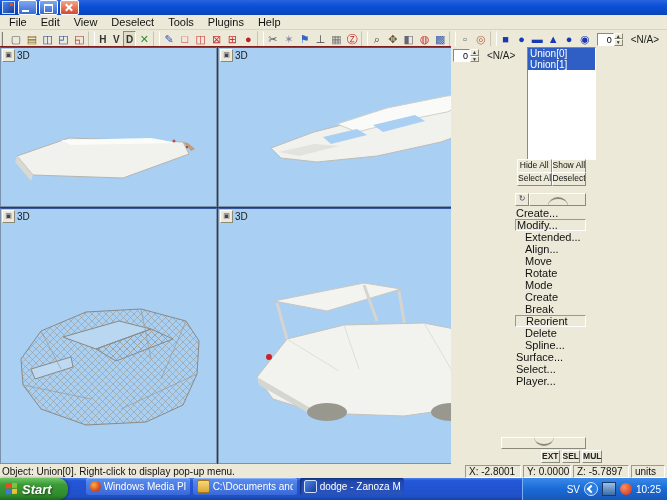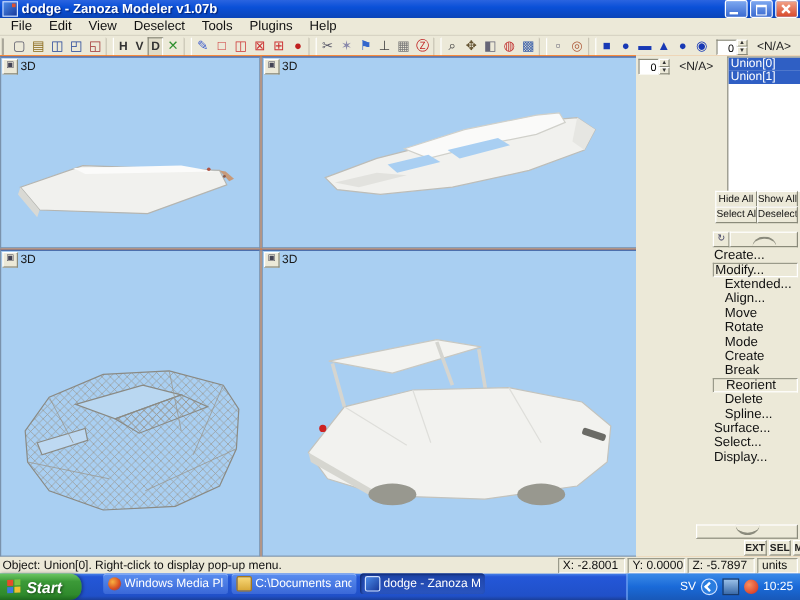--- a/index.html
+++ b/index.html
@@ -29,21 +29,21 @@
   .tb-item.letter{font-size:10px;font-weight:bold;width:14px;}
   .tb-item.pressed{border-color:#8a8a7a #fff #fff #8a8a7a;background:#e0dcc8;}
   .tb-item.sep{width:6px;border-left:1px solid #c8c4b4;border-right:1px solid #fff;height:14px;margin:0 1px;}
   .tb-item.grip{width:5px;border-left:2px ridge #d8d4c4;height:14px;}
   .spinner{display:flex;align-items:stretch;height:13px;margin-left:4px;}
   .spin-box{width:14px;background:#fff;border:1px solid;border-color:#8a8a7a #fff #fff #8a8a7a;font-size:9px;text-align:right;padding-right:1px;line-height:12px;}
   .spin-arrows{display:flex;flex-direction:column;width:9px;}
   .spin-arrows b{flex:1;background:#ece9d8;border:1px solid;border-color:#fff #8a8a7a #8a8a7a #fff;font-size:5px;line-height:4px;text-align:center;color:#333;}
   .na-combo{font-size:10px;color:#222;padding:0 8px;line-height:13px;}
   
-  #main{position:absolute;top:46px;left:0;width:667px;height:418px;background:#f97316;}
+  #main{position:absolute;top:46px;left:0;width:588px;height:418px;background:#7f1d1d;}
   .vp{position:absolute;background:#a9cff2;border:1px solid #7a92ac;border-top-color:#37599c;}
   #vp1{left:0;top:1px;width:215px;height:158px;}
   #vp2{left:218px;top:1px;width:311px;height:158px;}
   #vp3{left:0;top:162px;width:215px;height:254px;}
   #vp4{left:218px;top:162px;width:311px;height:254px;}
   .vp-head{position:absolute;left:1px;top:1px;display:flex;align-items:center;gap:2px;z-index:2;}
   .vp-btn{width:11px;height:11px;background:#ece9d8;border:1px solid;border-color:#fff #8a8a7a #8a8a7a #fff;
     font-size:7px;line-height:9px;text-align:center;color:#445;}
   .vp-label{font-size:10px;color:#1a1a1a;}
   .vp svg{position:absolute;left:0;top:0;}
@@ -105,21 +105,20 @@
   .tray-clock{color:#fff;font-size:10px;}
 </style>
 </head>
 <body>
 
 <div id="screen">
   <div id="app">
 
     <div class="titlebar">
       <div class="app-ico"></div>
-      <div class="title-text">dodge - Zanoza Modeler v1.07b</div>
       <div class="winbtns">
         <div class="wbtn min"></div>
         <div class="wbtn max"></div>
         <div class="wbtn close"></div>
       </div>
     </div>
 
     <div class="menubar">
 
         <span class="menu-item">File</span>
@@ -359,21 +358,21 @@
             <div class="pm-item indent boxed">Reorient</div>
 
             <div class="pm-item indent">Delete</div>
 
             <div class="pm-item indent">Spline...</div>
 
             <div class="pm-item">Surface...</div>
 
             <div class="pm-item">Select...</div>
 
-            <div class="pm-item">Display...</div>
+            <div class="pm-item">Player...</div>
 
         </div>
 
         <div class="p-bottom">
           <div class="rollbar2">
               <span class="arch-dn"></span>
             </div>
           <div class="psmall-row">
             <span class="psmall">EXT</span>
             <span class="psmall">SEL</span>

